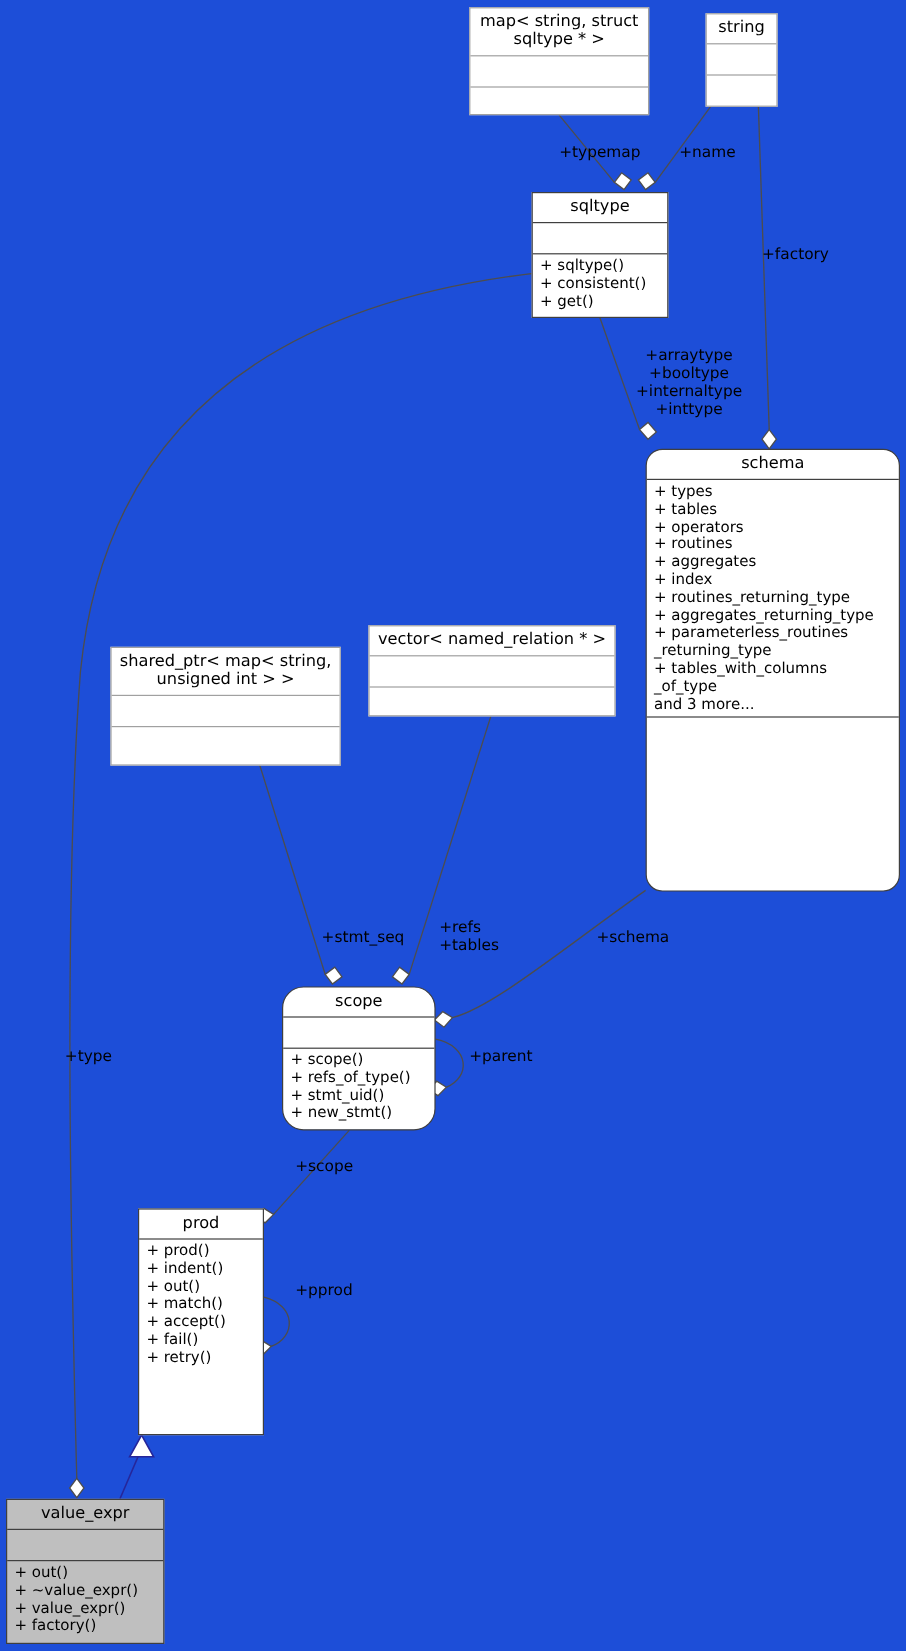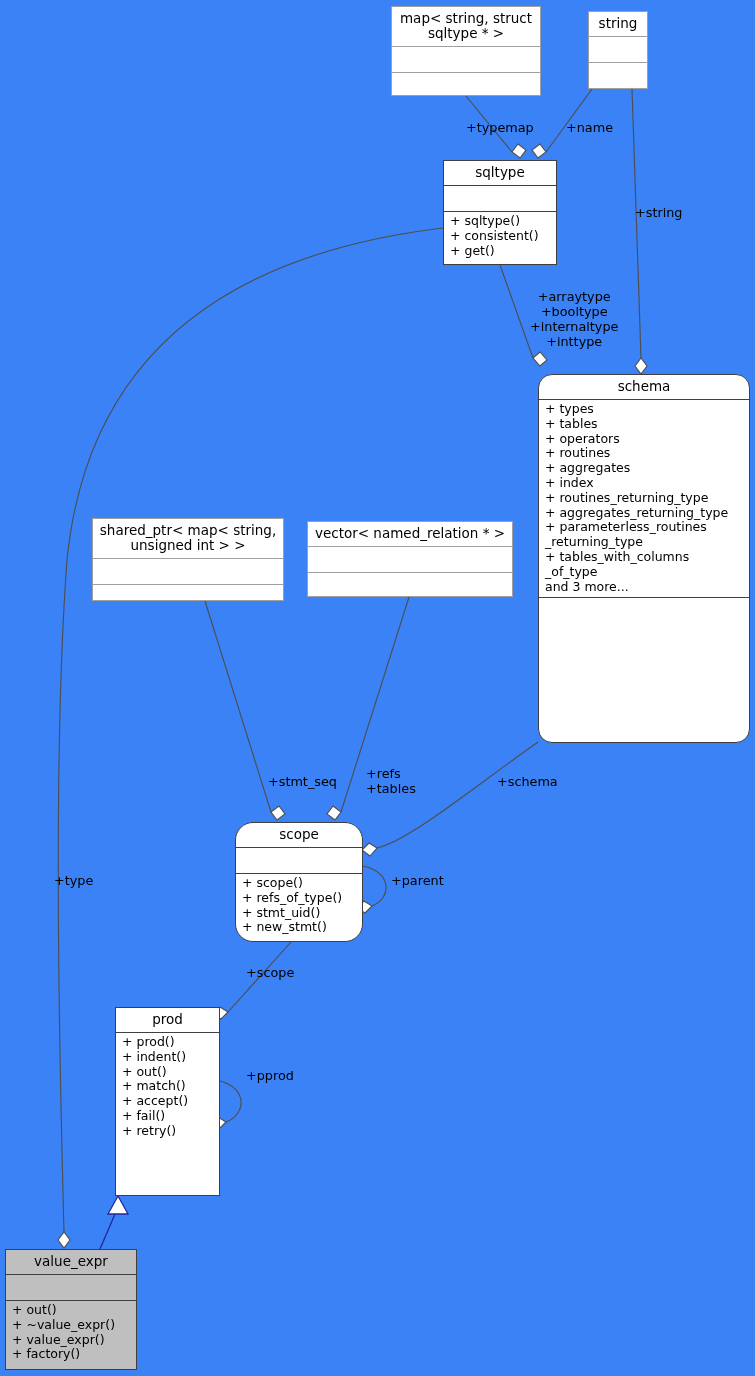--- a/index.html
+++ b/index.html
@@ -4,21 +4,21 @@
 <style>
   html, body {
     margin: 0;
     padding: 0;
     background: #ffffff;
   }
   #diagram {
     position: relative;
     width: 755px;
     height: 1376px;
-    background: #3b82f6;
+    background: #1d4ed8;
     font-family: "DejaVu Sans", "Liberation Sans", sans-serif;
     overflow: hidden;
   }
   svg#edges {
     position: absolute;
     left: 0; top: 0;
     width: 755px;
     height: 1376px;
     pointer-events: none;
   }
@@ -149,21 +149,21 @@
 + index
 + routines_returning_type
 + aggregates_returning_type
 + parameterless_routines
 _returning_type
 + tables_with_columns
 _of_type
 and 3 more...</div>
   </div>
 
-  <div class="umlbox thin" style="left:92px; top:518px; width:192px; height:83px;">
+  <div class="umlbox thin" style="left:92px; top:539px; width:192px; height:99px;">
     <div class="cls-title">shared_ptr&lt; map&lt; string,
 unsigned int &gt; &gt;</div>
     <div class="cls-attrs empty"></div>
     <div class="cls-ops empty"></div>
   </div>
 
   <div class="umlbox thin" style="left:307px; top:521px; width:206px; height:76px;">
     <div class="cls-title">vector&lt; named_relation * &gt;</div>
     <div class="cls-attrs empty"></div>
     <div class="cls-ops empty"></div>
@@ -193,21 +193,21 @@
     <div class="cls-title">value_expr</div>
     <div class="cls-attrs empty"></div>
     <div class="cls-ops">+ out()
 + ~value_expr()
 + value_expr()
 + factory()</div>
   </div>
 
   <div class="edge-label" style="left:466px; top:120px;">+typemap</div>
   <div class="edge-label" style="left:566px; top:120px;">+name</div>
-  <div class="edge-label" style="left:635px; top:205px;">+string</div>
+  <div class="edge-label" style="left:635px; top:205px;">+factory</div>
   <div class="edge-label center" style="left:530px; top:289px;">+arraytype
 +booltype
 +internaltype
 +inttype</div>
   <div class="edge-label" style="left:54px; top:873px;">+type</div>
   <div class="edge-label" style="left:268px; top:774px;">+stmt_seq</div>
   <div class="edge-label" style="left:366px; top:766px;">+refs
 +tables</div>
   <div class="edge-label" style="left:497px; top:774px;">+schema</div>
   <div class="edge-label" style="left:391px; top:873px;">+parent</div>

